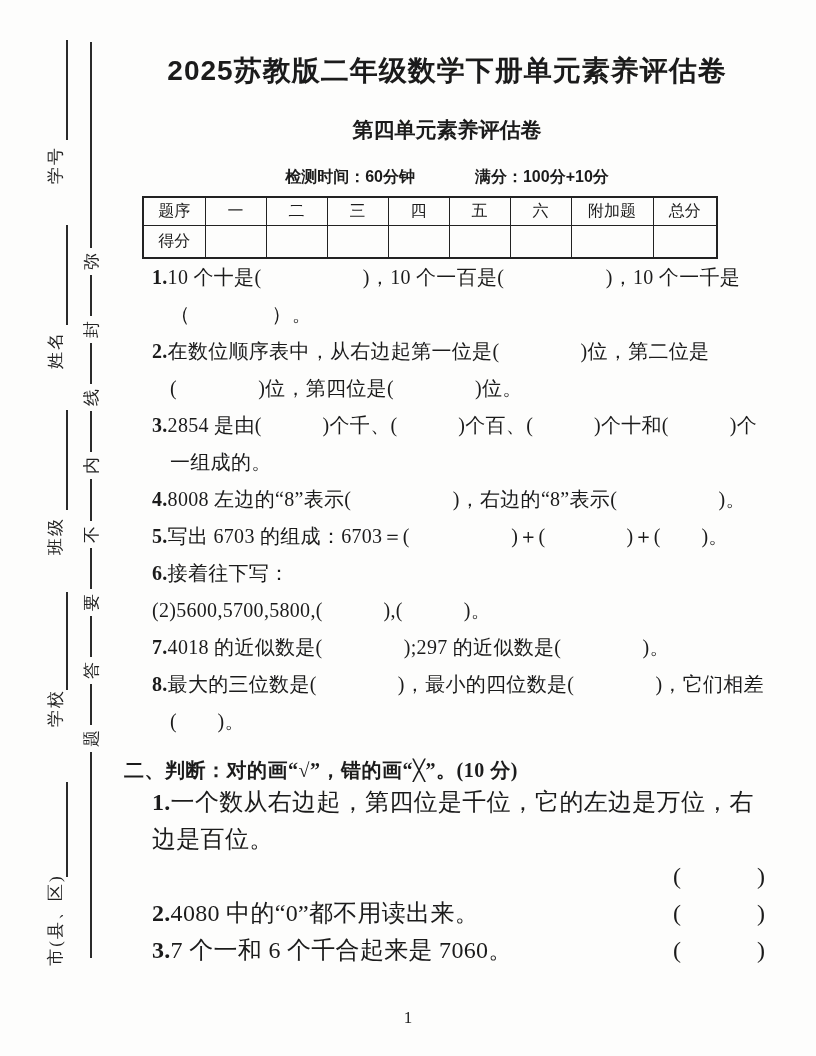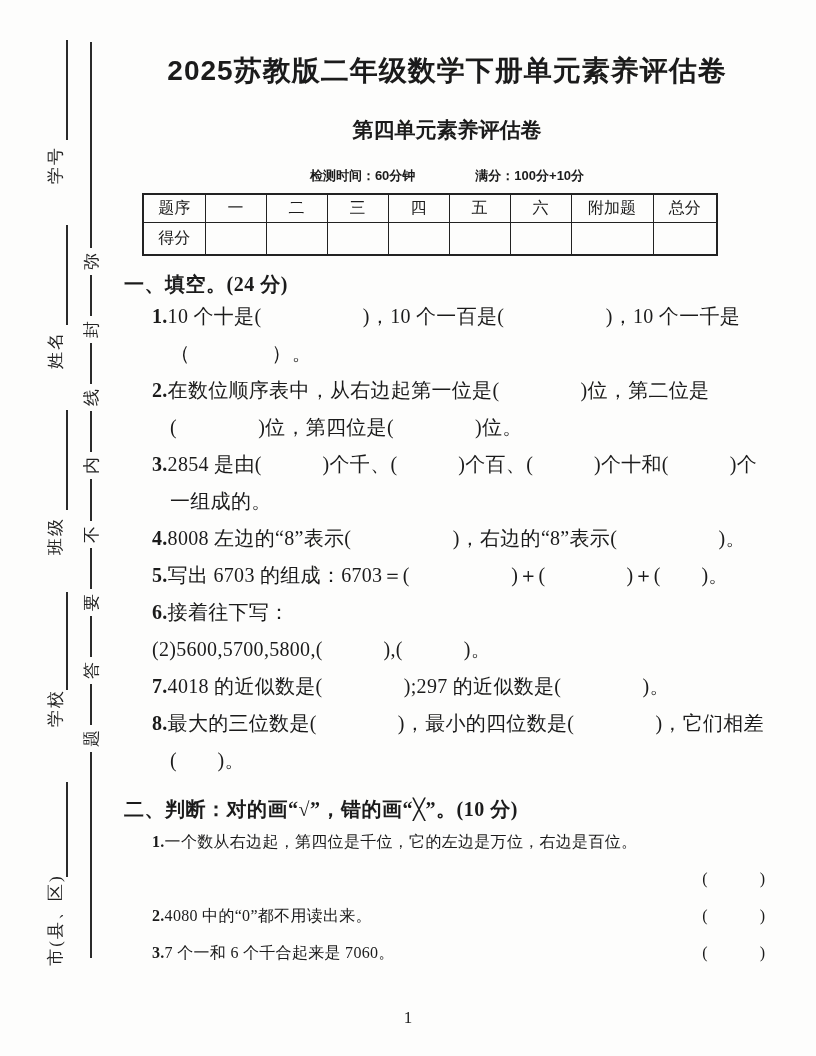--- a/index.html
+++ b/index.html
@@ -34,41 +34,41 @@
     margin:12px 0 0 0; text-align:center; font-size:28px; letter-spacing:1px;
     font-family:"Liberation Sans","DejaVu Sans",sans-serif; font-weight:bold;
   }
   .subtitle {
     margin:26px 0 0 0; text-align:center; font-size:21px;
     font-family:"Liberation Sans","DejaVu Sans",sans-serif; font-weight:bold;
   }
   .info-row {
     margin-top:23px; display:flex; justify-content:center; gap:60px;
     font-family:"Liberation Sans","DejaVu Sans",sans-serif; font-weight:bold;
-    font-size:13px;
+    font-size:16px;
   }
   .score-table {
     border-collapse:collapse; table-layout:fixed; width:488px;
     margin:8px 0 0 20px; border:2px solid #222;
   }
   .score-table td {
     border:1px solid #222; text-align:center; font-size:16px;
     height:27px; padding:0; overflow:hidden;
   }
   .score-table tr.score-row td { height:31px; }
 
   .sec-head { margin:15px 0 0 2px; font-size:20px; font-weight:bold; letter-spacing:0.5px; }
   .q {
     margin-left:30px; padding-left:18px; text-indent:-18px;
     font-size:20px; line-height:37px; letter-spacing:0.3px;
   }
   .qnum { font-weight:bold; }
   .judge { margin-top:17px; }
   .j {
-    margin-left:30px; padding-right:6px; font-size:16px; line-height:37px;
+    margin-left:30px; padding-right:6px; font-size:24px; line-height:37px;
     display:flex; justify-content:space-between; align-items:flex-end;
     letter-spacing:0.3px;
   }
   .j.wrap { flex-wrap:wrap; }
   .j.wrap .jtext { width:100%; }
   .jparen { margin-left:auto; letter-spacing:1px; }
 
   .pageno {
     position:absolute; left:0; right:0; top:1008px; text-align:center;
     font-size:17px; color:#222;
@@ -155,21 +155,20 @@
         <td></td>
         <td></td>
         <td></td>
         <td></td>
         <td></td>
         <td></td>
       </tr>
     </tbody>
       </table>
 
-    <div class="sec-head">一、填空。(24 分)</div>
 
     <div class="q"><span class="qnum">1.</span><span>10 个十是(　　　　　)，10 个一百是(　　　　　)，10 个一千是（　　　　）。</span></div>
     <div class="q"><span class="qnum">2.</span><span>在数位顺序表中，从右边起第一位是(　　　　)位，第二位是(　　　　)位，第四位是(　　　　)位。</span></div>
     <div class="q"><span class="qnum">3.</span><span>2854 是由(　　　)个千、(　　　)个百、(　　　)个十和(　　　)个一组成的。</span></div>
     <div class="q"><span class="qnum">4.</span><span>8008 左边的“8”表示(　　　　　)，右边的“8”表示(　　　　　)。</span></div>
     <div class="q"><span class="qnum">5.</span><span>写出 6703 的组成：6703＝(　　　　　)＋(　　　　)＋(　　)。</span></div>
     <div class="q"><span class="qnum">6.</span><span>接着往下写：</span></div>
     <div class="q"><span>(2)5600,5700,5800,(　　　),(　　　)。</span></div>
     <div class="q"><span class="qnum">7.</span><span>4018 的近似数是(　　　　);297 的近似数是(　　　　)。</span></div>
     <div class="q"><span class="qnum">8.</span><span>最大的三位数是(　　　　)，最小的四位数是(　　　　)，它们相差(　　)。</span></div>

